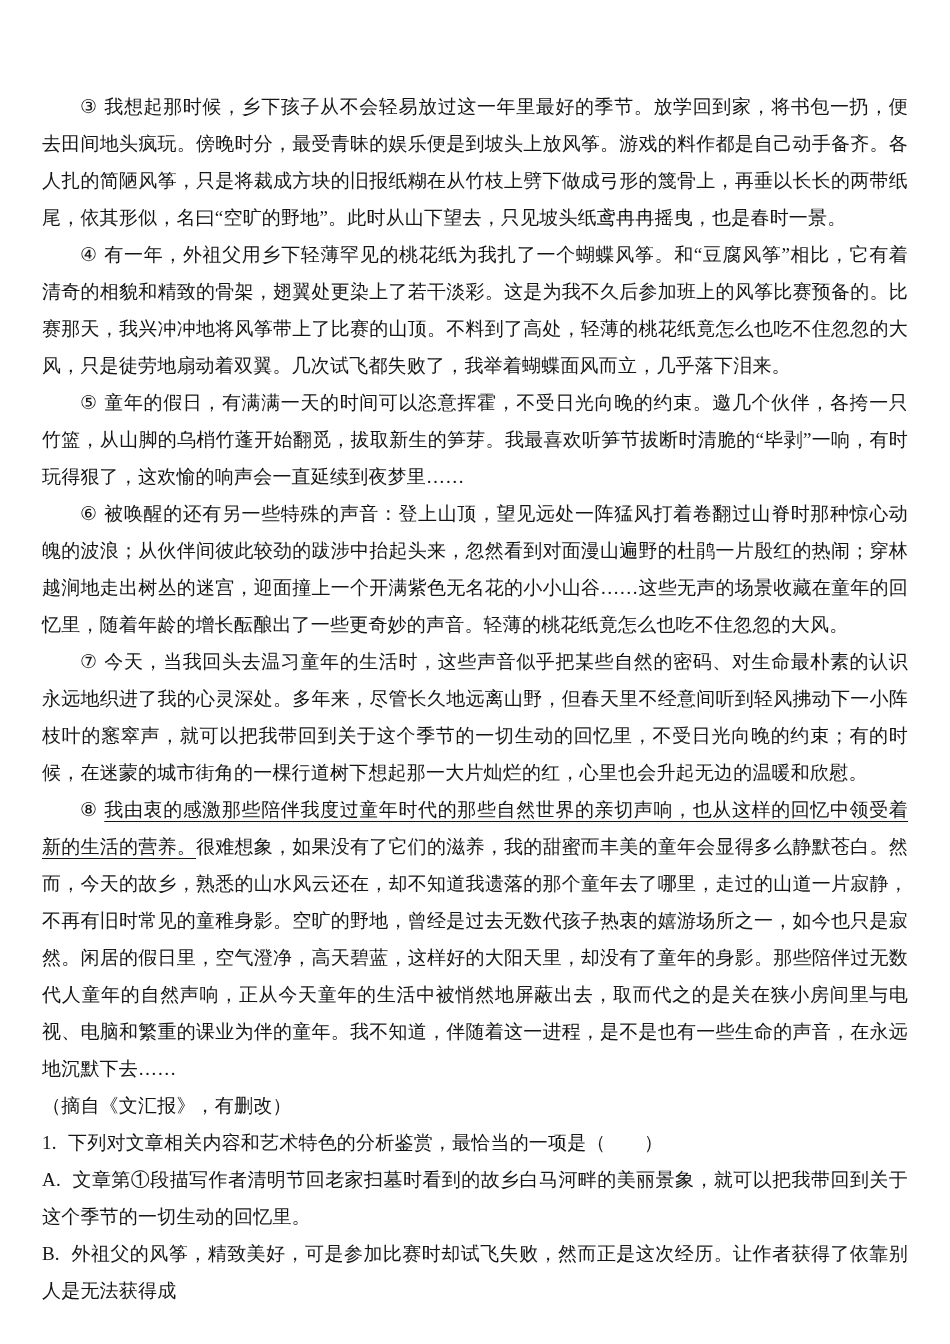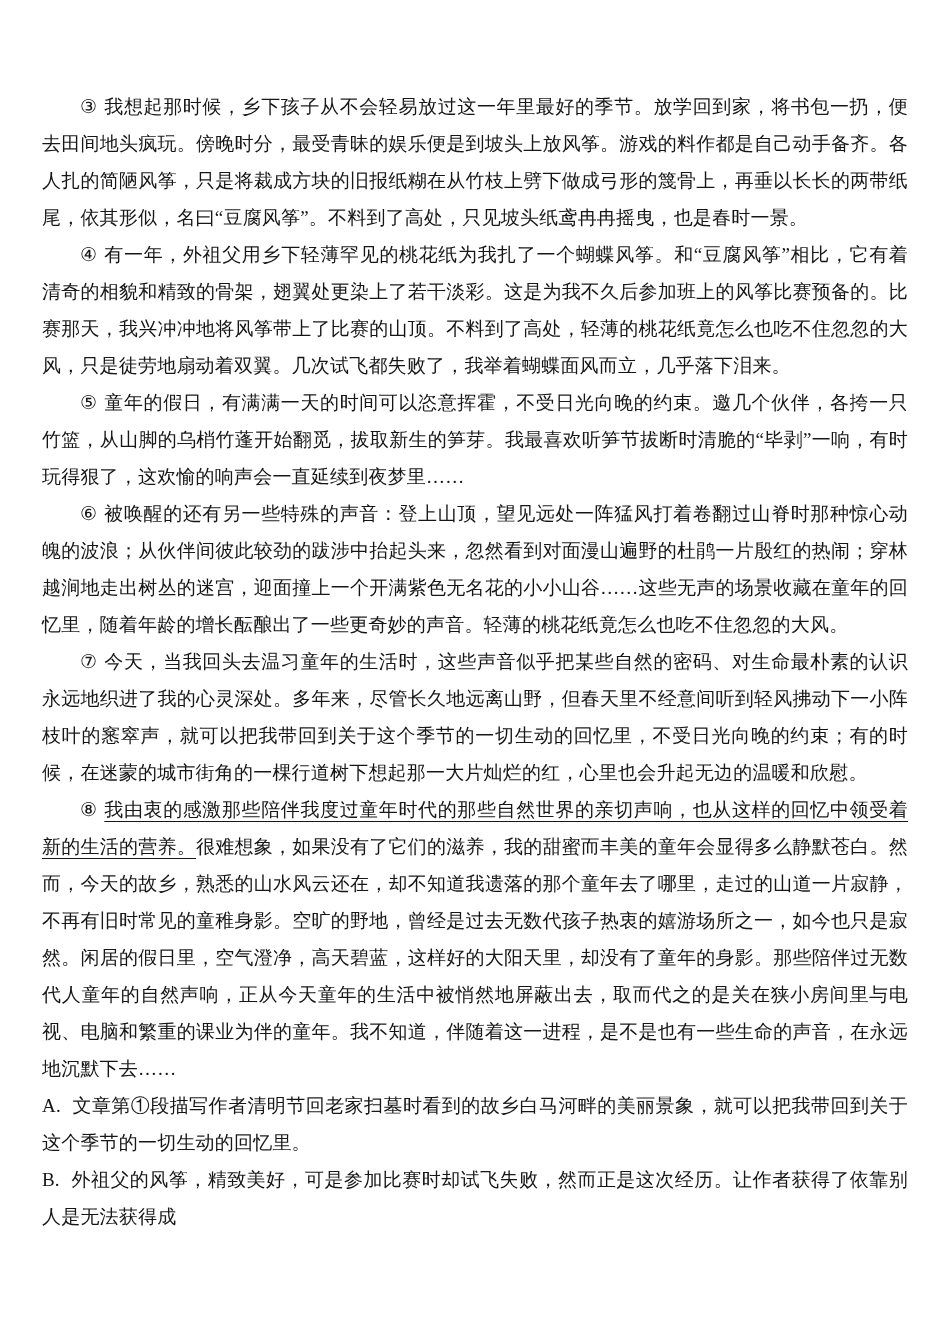--- a/index.html
+++ b/index.html
@@ -31,31 +31,33 @@
     text-decoration: underline;
     text-underline-offset: 5px;
     text-decoration-thickness: 1px;
   }
 </style>
 </head>
 <body>
 
 <div class="page">
 
-  <p class="para"><span class="marker">③</span><span>我想起那时候，乡下孩子从不会轻易放过这一年里最好的季节。放学回到家，将书包一扔，便去田间地头疯玩。傍晚时分，最受青昧的娱乐便是到坡头上放风筝。游戏的料作都是自己动手备齐。各人扎的简陋风筝，只是将裁成方块的旧报纸糊在从竹枝上劈下做成弓形的篾骨上，再垂以长长的两带纸尾，依其形似，名曰“豆腐风筝”。不料到了高处，只见坡头纸鸢冉冉摇曳，也是春时一景。</span></p>
+  <p class="para"><span class="marker">③</span><span>我想起那时候，乡下孩子从不会轻易放过这一年里最好的季节。放学回到家，将书包一扔，便去田间地头疯玩。傍晚时分，最受青昧的娱乐便是到坡头上放风筝。游戏的料作都是自己动手备齐。各人扎的简陋风筝，只是将裁成方块的旧报纸糊在从竹枝上劈下做成弓形的篾骨上，再垂以长长的两带纸尾，依其形似，名曰“空旷的野地”。此时从山下望去，只见坡头纸鸢冉冉摇曳，也是春时一景。</span></p>
 
   <p class="para"><span class="marker">④</span><span>有一年，外祖父用乡下轻薄罕见的桃花纸为我扎了一个蝴蝶风筝。和“豆腐风筝”相比，它有着清奇的相貌和精致的骨架，翅翼处更染上了若干淡彩。这是为我不久后参加班上的风筝比赛预备的。比赛那天，我兴冲冲地将风筝带上了比赛的山顶。不料到了高处，轻薄的桃花纸竟怎么也吃不住忽忽的大风，只是徒劳地扇动着双翼。几次试飞都失败了，我举着蝴蝶面风而立，几乎落下泪来。</span></p>
 
   <p class="para"><span class="marker">⑤</span><span>童年的假日，有满满一天的时间可以恣意挥霍，不受日光向晚的约束。邀几个伙伴，各挎一只竹篮，从山脚的乌梢竹蓬开始翻觅，拔取新生的笋芽。我最喜欢听笋节拔断时清脆的“毕剥”一响，有时玩得狠了，这欢愉的响声会一直延续到夜梦里……</span></p>
 
   <p class="para"><span class="marker">⑥</span><span>被唤醒的还有另一些特殊的声音：登上山顶，望见远处一阵猛风打着卷翻过山脊时那种惊心动魄的波浪；从伙伴间彼此较劲的跋涉中抬起头来，忽然看到对面漫山遍野的杜鹃一片殷红的热闹；穿林越涧地走出树丛的迷宫，迎面撞上一个开满紫色无名花的小小山谷……这些无声的场景收藏在童年的回忆里，随着年龄的增长酝酿出了一些更奇妙的声音。轻薄的桃花纸竟怎么也吃不住忽忽的大风。</span></p>
 
   <p class="para"><span class="marker">⑦</span><span>今天，当我回头去温习童年的生活时，这些声音似乎把某些自然的密码、对生命最朴素的认识永远地织进了我的心灵深处。多年来，尽管长久地远离山野，但春天里不经意间听到轻风拂动下一小阵枝叶的窸窣声，就可以把我带回到关于这个季节的一切生动的回忆里，不受日光向晚的约束；有的时候，在迷蒙的城市街角的一棵行道树下想起那一大片灿烂的红，心里也会升起无边的温暖和欣慰。</span></p>
 
   <p class="para"><span class="marker">⑧</span><span class="underlined">我由衷的感激那些陪伴我度过童年时代的那些自然世界的亲切声响，也从这样的回忆中领受着新的生活的营养。</span><span>很难想象，如果没有了它们的滋养，我的甜蜜而丰美的童年会显得多么静默苍白。然而，今天的故乡，熟悉的山水风云还在，却不知道我遗落的那个童年去了哪里，走过的山道一片寂静，不再有旧时常见的童稚身影。空旷的野地，曾经是过去无数代孩子热衷的嬉游场所之一，如今也只是寂然。闲居的假日里，空气澄净，高天碧蓝，这样好的大阳天里，却没有了童年的身影。那些陪伴过无数代人童年的自然声响，正从今天童年的生活中被悄然地屏蔽出去，取而代之的是关在狭小房间里与电视、电脑和繁重的课业为伴的童年。我不知道，伴随着这一进程，是不是也有一些生命的声音，在永远地沉默下去……</span></p>
 
+  <p class="plain">（摘自《文汇报》，有删改）</p>
 
+  <p class="plain"><span class="label">1.</span><span>下列对文章相关内容和艺术特色的分析鉴赏，最恰当的一项是（　　）</span></p>
 
   <p class="plain"><span class="label">A.</span><span>文章第①段描写作者清明节回老家扫墓时看到的故乡白马河畔的美丽景象，就可以把我带回到关于这个季节的一切生动的回忆里。</span></p>
 
   <p class="plain"><span class="label">B.</span><span>外祖父的风筝，精致美好，可是参加比赛时却试飞失败，然而正是这次经历。让作者获得了依靠别人是无法获得成</span></p>
 
 </div>
 
 </body></html>

